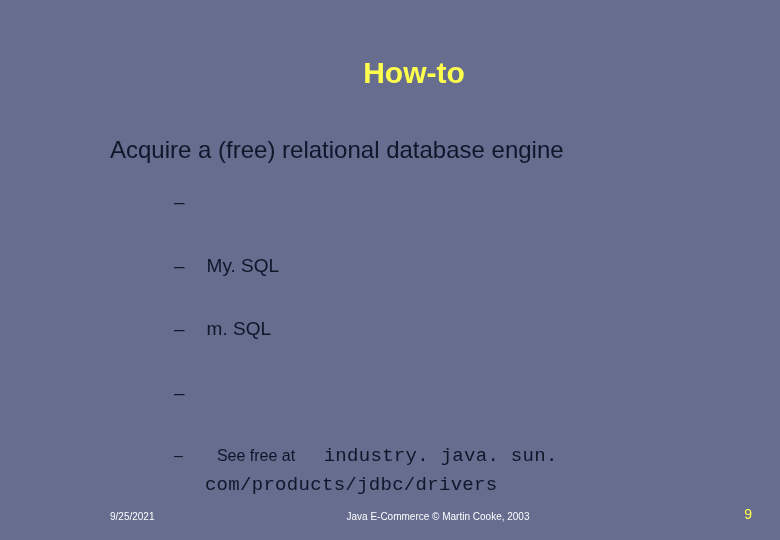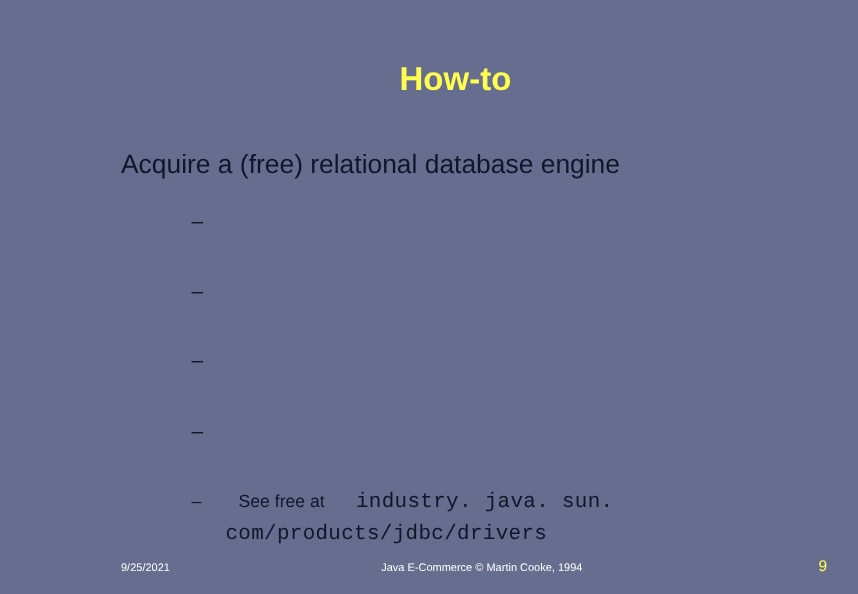--- a/index.html
+++ b/index.html
@@ -95,37 +95,39 @@
 
 <div class="content">
 
   <div class="heading">Acquire a (free) relational database engine</div>
   <div class="sublist">
     <div class="bullet-row">
       <span class="dash">–</span>
     </div>
     <div class="bullet-row">
       <span class="dash">–</span>
+      <span>My. SQL</span>
     </div>
     <div class="bullet-row">
       <span class="dash">–</span>
+      <span>m. SQL</span>
     </div>
     <div class="bullet-row">
       <span class="dash">–</span>
     </div>
   </div>
 
   <div class="sublist-small">
     <div class="bullet-row-small">
       <span class="dash">–</span>
       <span>
         <span>See free at </span><span class="mono">industry. java. sun. com/products/jdbc/drivers</span>
       </span>
     </div>
   </div>
 
 </div>
 
 <div class="footer">
   <div class="footer-date">9/25/2021</div>
-  <div class="footer-center">Java E-Commerce © Martin Cooke, 1994</div>
+  <div class="footer-center">Java E-Commerce © Martin Cooke, 2003</div>
   <div class="footer-page">9</div>
 </div>
 
 </body></html>

